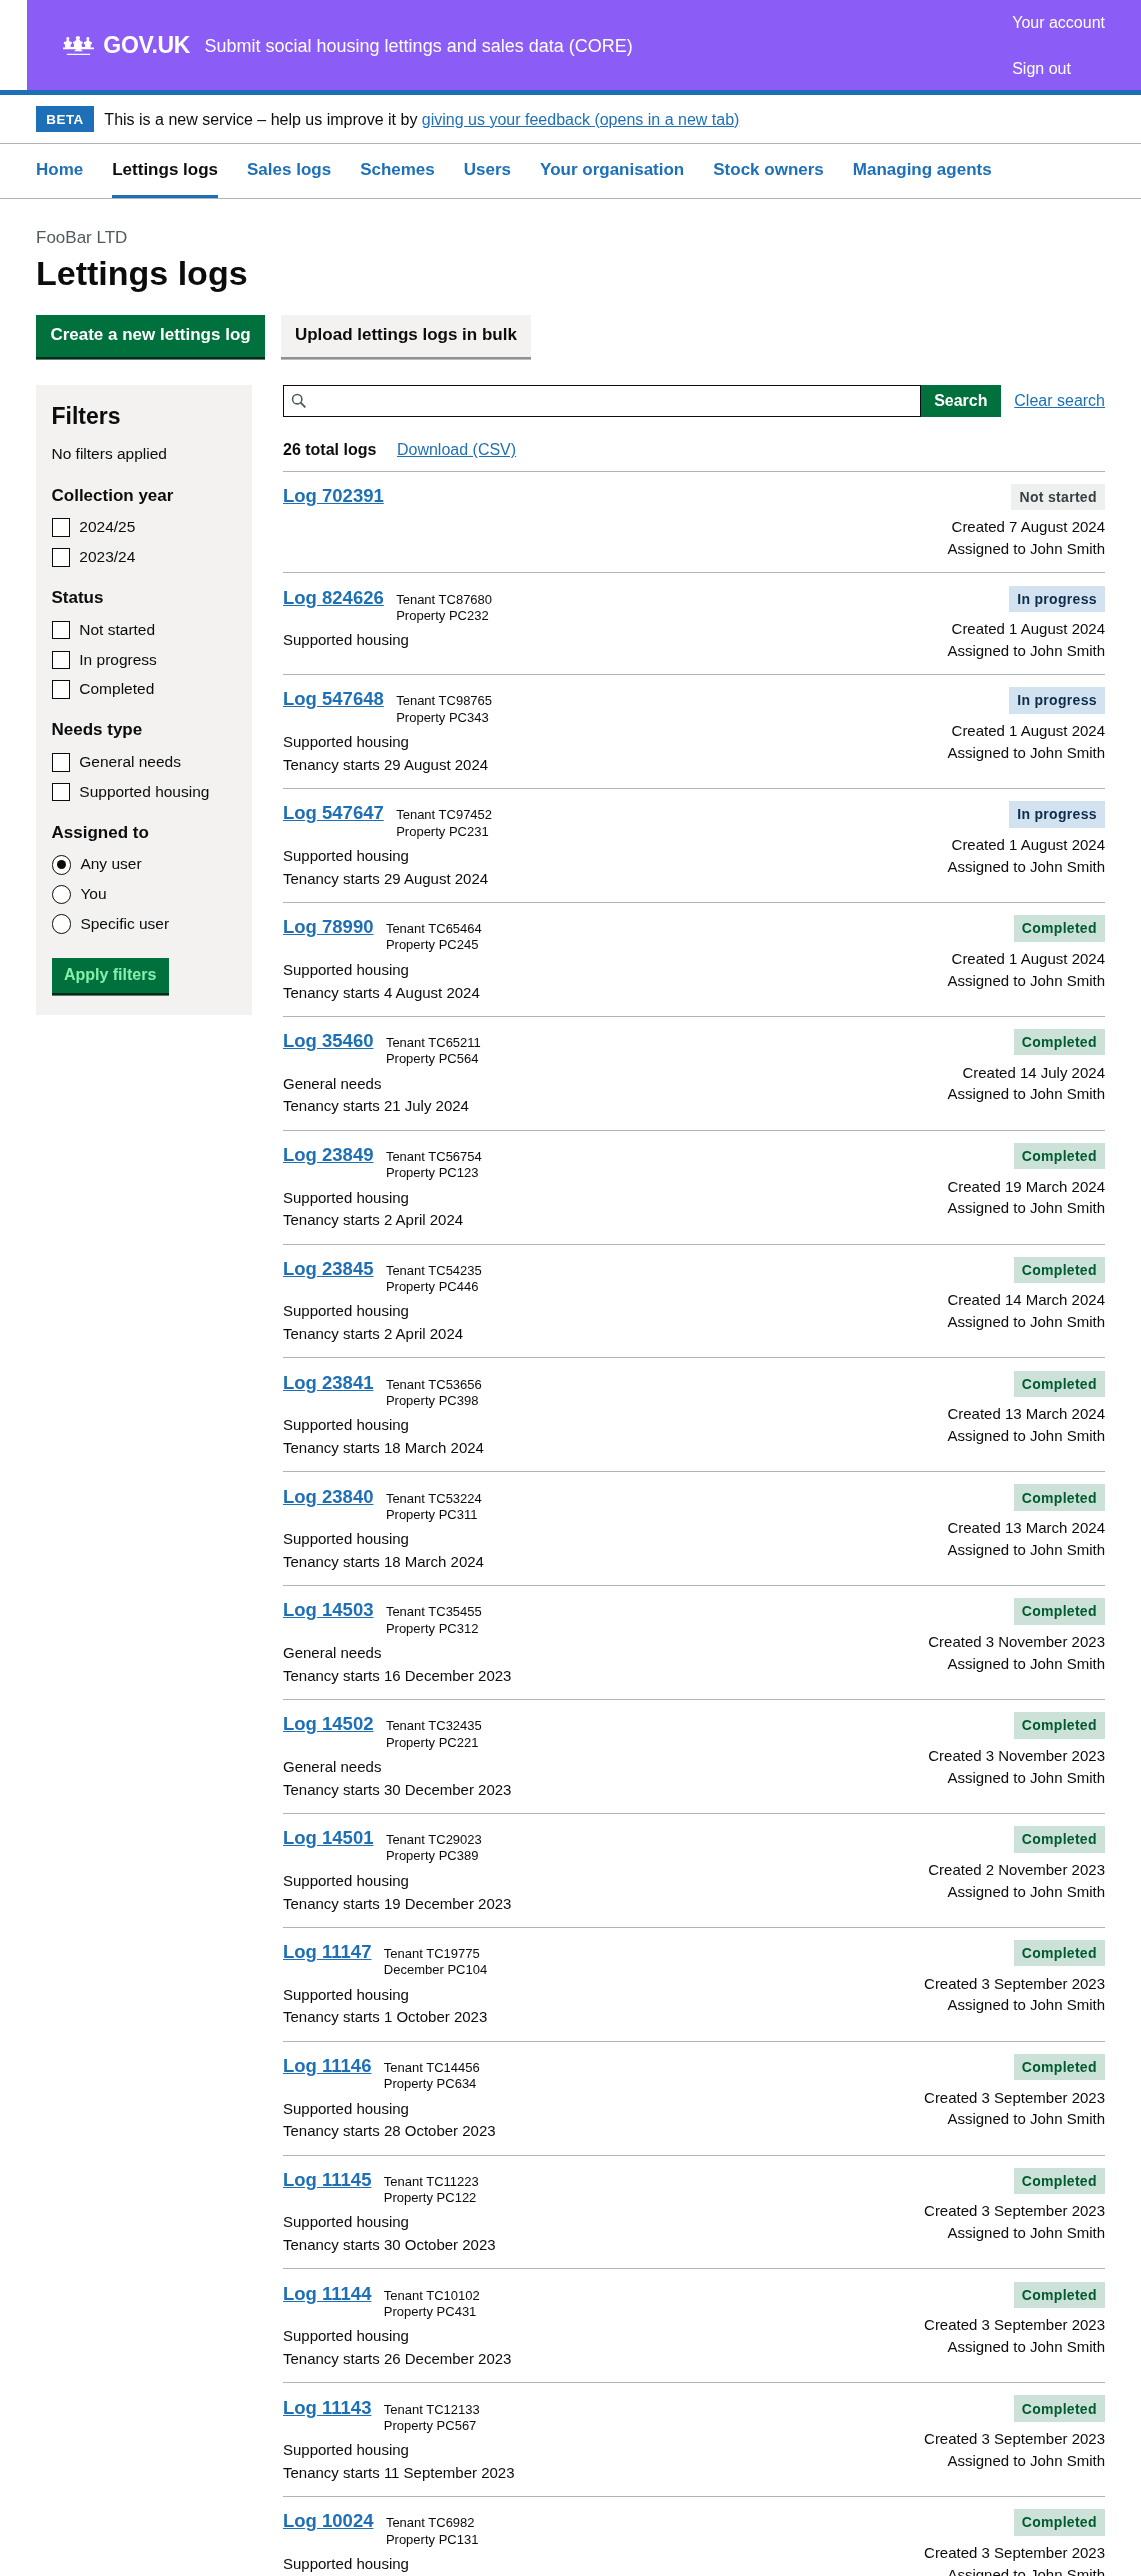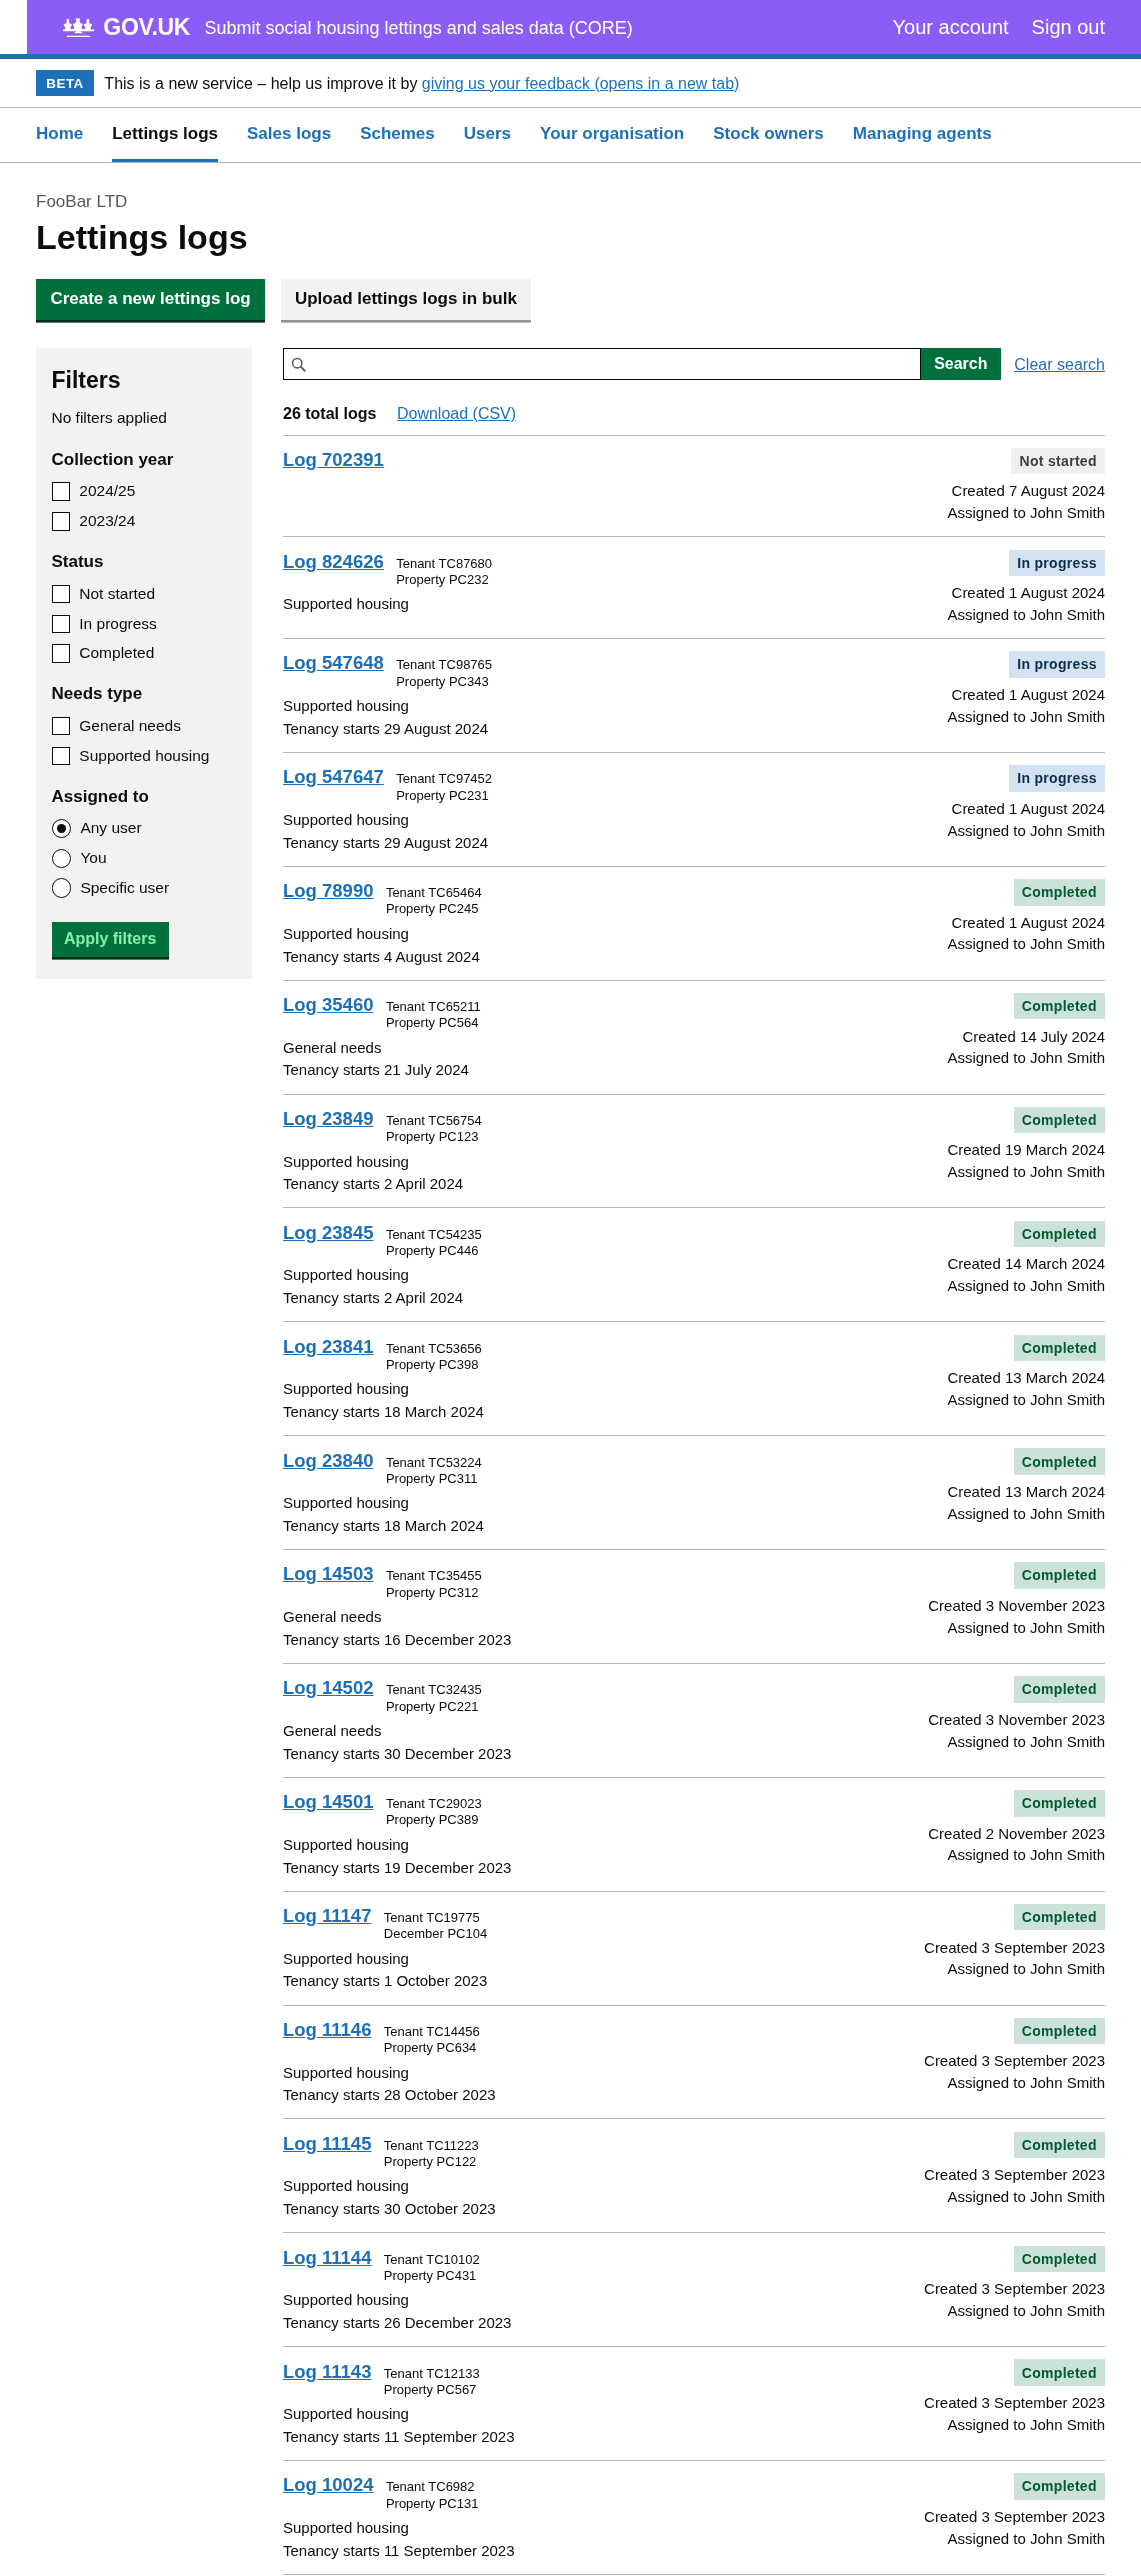--- a/index.html
+++ b/index.html
@@ -30,21 +30,21 @@
   .crown-logo { display:flex; align-items:center; margin-right:9.3px; }
   .crown-logo svg { display:block; }
   .gov-brand {
     font-weight:bold;
     font-size:23px;
     letter-spacing:-0.3px;
     color:#ffffff;
     margin-right:14.4px;
   }
   .service-name { font-size:18px; color:#ffffff; }
-  .header-right { display:flex; gap:23px; font-size:20px; }
+  .header-right { display:flex; gap:23px; font-size:16px;flex-direction:column; }
   .header-right a { color:#ffffff; text-decoration:none; }
   .blue-rule { height:5.2px; background:#1d70b8; }
 
   
   .phase-banner {
     padding:11.3px 36px;
     border-bottom:0.5px solid #b1b4b6;
     display:flex;
     align-items:center;
     gap:10.3px;

